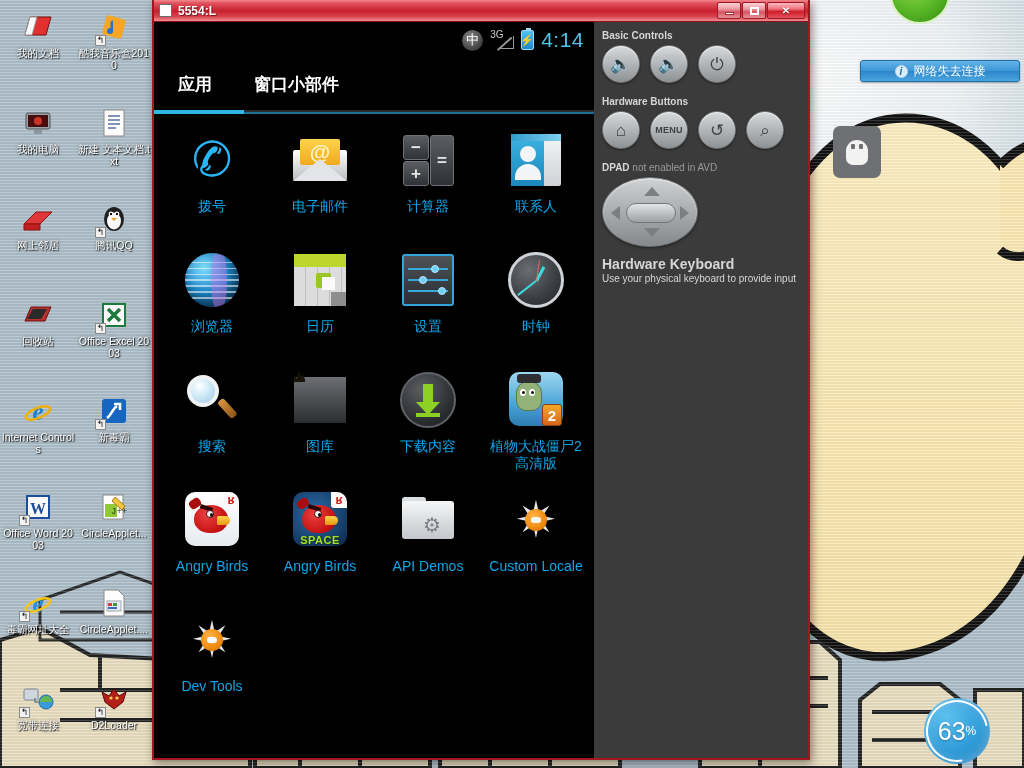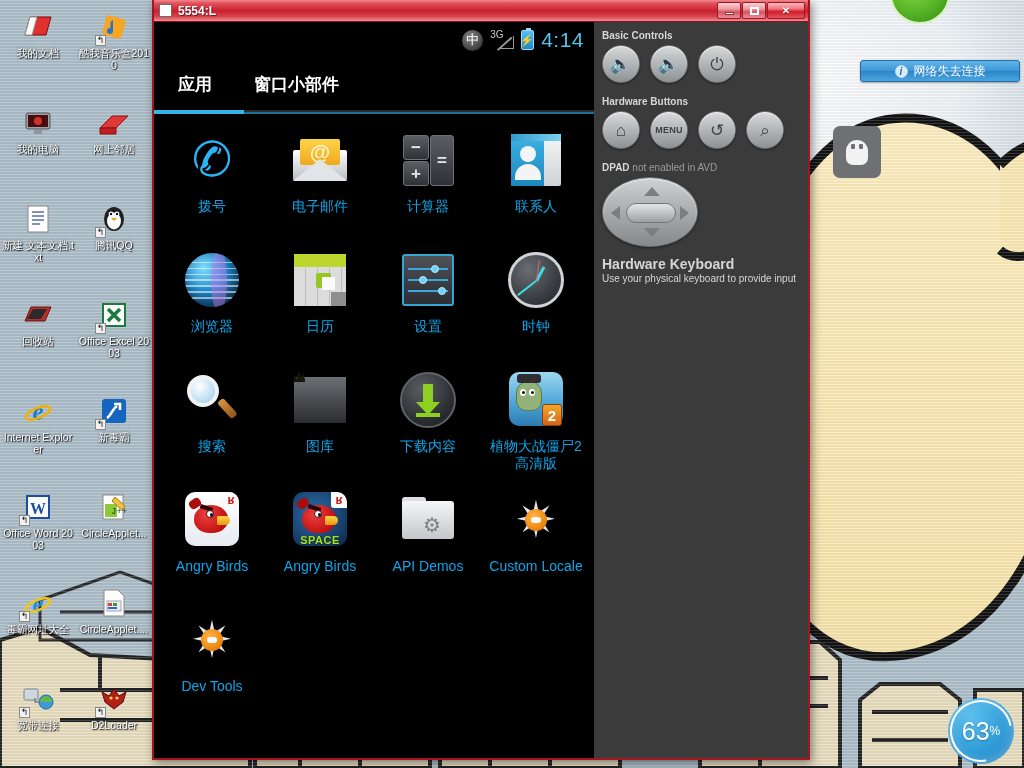--- a/index.html
+++ b/index.html
@@ -82,21 +82,21 @@
   #ghost-widget .ghost::before,
   #ghost-widget .ghost::after {
     content: ""; position: absolute; top: 4px; width: 4px; height: 5px;
     background: #6e7074; border-radius: 1px;
   }
   #ghost-widget .ghost::before { left: 5px; }
   #ghost-widget .ghost::after  { right: 5px; }
 
   
   #orb {
-    position: absolute; left: 948px; top: 698px; width: 66px; height: 66px; z-index: 6;
+    position: absolute; left: 924px; top: 698px; width: 66px; height: 66px; z-index: 6;
     border-radius: 50%;
     background: radial-gradient(circle at 35% 28%, #5cc0ef 0%, #2f9bd8 55%, #1d7fbc 100%);
     box-shadow: inset 0 0 14px rgba(255,255,255,0.35);
     display: flex; align-items: flex-end; justify-content: center;
   }
   #orb::after {
     content: ""; position: absolute; inset: 2px; border-radius: 50%;
     border: 2.5px solid #ffffff; border-right-color: transparent;
     transform: rotate(35deg);
   }
@@ -552,36 +552,36 @@
             <rect x="6" y="6" width="20" height="12" fill="#4a0d0d"></rect>
             <circle cx="16" cy="12" r="4" fill="#e23c2c" opacity=".85"></circle>
             <rect x="12" y="21" width="8" height="4" fill="#8d969e"></rect>
           </svg>
       </div>
       <div class="lbl">我的电脑</div>
     </div>
 
     <div class="dicon">
       <div class="glyph">
+        <svg width="26" height="30" viewBox="0 0 26 30">
+            <rect x="3" y="2" width="20" height="26" fill="#fdfdfd" stroke="#8a8a8a"></rect>
+            <path d="M7 8 h12 M7 12 h12 M7 16 h12 M7 20 h8" stroke="#5b6fa0" stroke-width="1.4"></path>
+          </svg>
+      </div>
+      <div class="lbl">新建 文本文档.txt</div>
+    </div>
+
+    <div class="dicon">
+      <div class="glyph">
         <svg width="32" height="26" viewBox="0 0 32 26">
             <path d="M2 18 L14 6 L30 6 L18 18 Z" fill="#e03838" stroke="#8a1212"></path>
             <path d="M2 18 L18 18 L18 24 L2 24 Z" fill="#c22020" stroke="#8a1212"></path>
           </svg>
       </div>
       <div class="lbl">网上邻居</div>
-    </div>
-
-    <div class="dicon">
-      <div class="glyph">
-        <svg width="26" height="30" viewBox="0 0 26 30">
-            <rect x="3" y="2" width="20" height="26" fill="#fdfdfd" stroke="#8a8a8a"></rect>
-            <path d="M7 8 h12 M7 12 h12 M7 16 h12 M7 20 h8" stroke="#5b6fa0" stroke-width="1.4"></path>
-          </svg>
-      </div>
-      <div class="lbl">新建 文本文档.txt</div>
     </div>
 
     <div class="dicon">
       <div class="glyph">
         <svg width="26" height="30" viewBox="0 0 26 30">
             <ellipse cx="13" cy="15" rx="10" ry="12" fill="#1f1f1f"></ellipse>
             <ellipse cx="13" cy="17" rx="7" ry="8.5" fill="#fafafa"></ellipse>
             <circle cx="10" cy="10" r="2.4" fill="#fff"></circle>
             <circle cx="16" cy="10" r="2.4" fill="#fff"></circle>
             <circle cx="10" cy="10" r="1.2" fill="#111"></circle>
@@ -614,21 +614,21 @@
       <div class="lbl">Office Excel 2003</div>
     </div>
 
     <div class="dicon">
       <div class="glyph">
         <svg width="30" height="30" viewBox="0 0 30 30">
             <text x="15" y="24" font-size="25" font-family="Liberation Serif, serif" font-style="italic" font-weight="bold" fill="#1f7fc8" text-anchor="middle">e</text>
             <ellipse cx="15" cy="17" rx="13" ry="5" fill="none" stroke="#f0b000" stroke-width="2.4" transform="rotate(-22 15 17)"></ellipse>
           </svg>
       </div>
-      <div class="lbl">Internet Explorer</div>
+      <div class="lbl">Internet Controls</div>
     </div>
 
     <div class="dicon">
       <div class="glyph">
         <svg width="28" height="28" viewBox="0 0 28 28">
             <rect x="2" y="2" width="24" height="24" rx="3" fill="#1666c0"></rect>
             <path d="M7 21 C11 19 12 12 17 9" stroke="#fff" stroke-width="2.6" fill="none"></path>
             <path d="M14 7 L20 7 L20 13" stroke="#fff" stroke-width="2.6" fill="none"></path>
           </svg>
         <span class="shortcut-arrow">↰</span>

